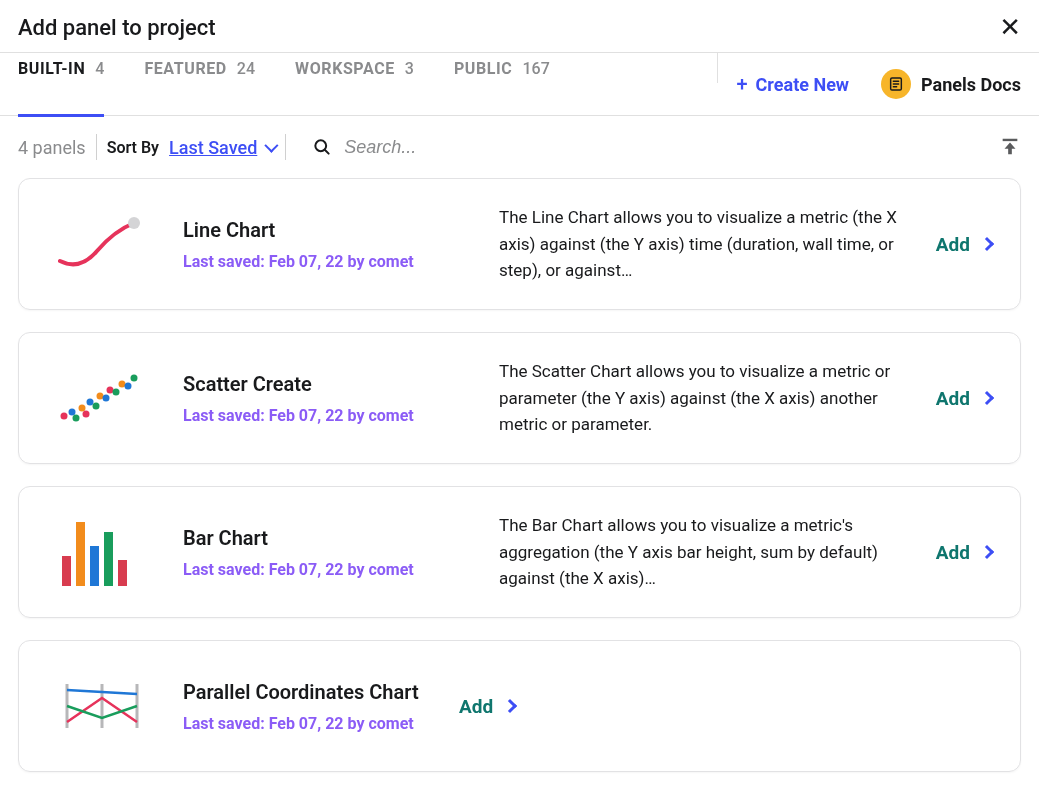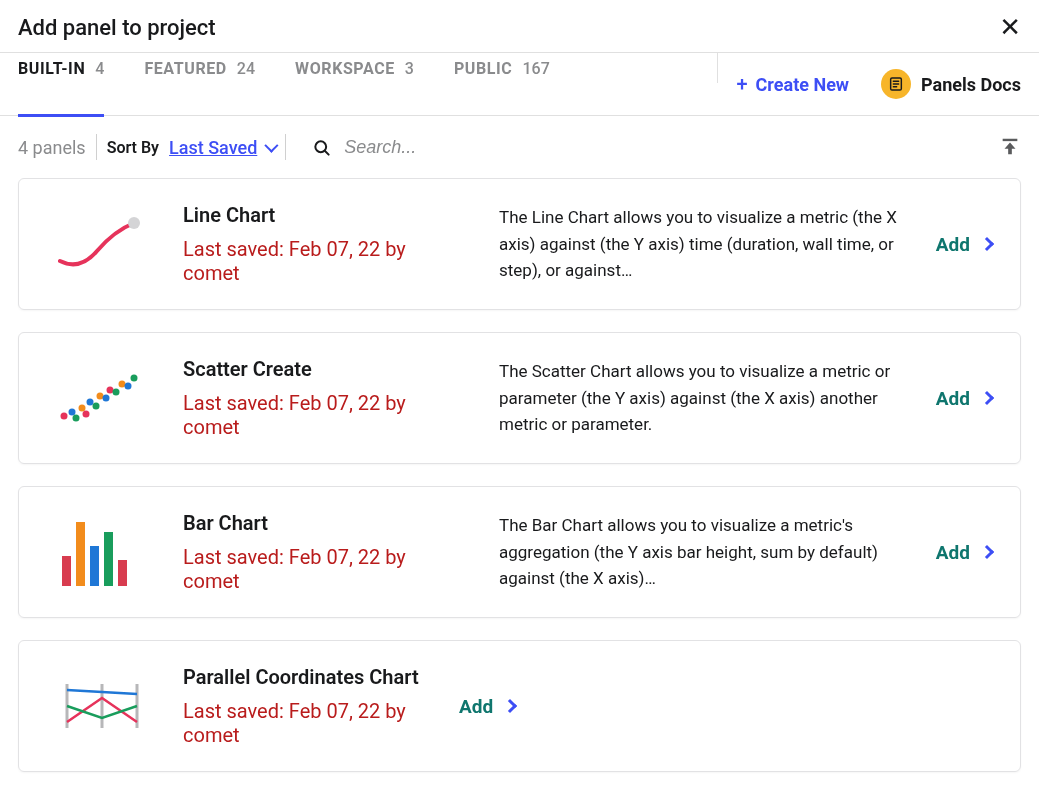--- a/index.html
+++ b/index.html
@@ -137,21 +137,21 @@
     }
     .chevron-down {
       display: inline-block;
       width: 10px; height: 10px;
       border-right: 2px solid #3d4ef5;
       border-bottom: 2px solid #3d4ef5;
       transform: rotate(45deg) translateY(-2px);
     }
     .search-wrap {
       display: flex;
-      align-items: flex-end;
+      align-items: center;
       gap: 12px;
       flex: 1;
       margin-left: 16px;
     }
     .search-icon {
       width: 20px; height: 20px;
       color: #191a1c;
     }
     .search-input {
       border: none;
@@ -169,21 +169,21 @@
     .upload-icon {
       width: 22px; height: 24px;
       color: #5a5b5d;
       cursor: pointer;
     }
     .panel-list {
       padding: 0 18px 20px;
     }
     .panel-card {
       border: 1px solid #e2e2e4;
-      border-radius: 6px;
+      border-radius: 12px;
       box-shadow: 0 1px 2px rgba(0,0,0,0.04);
       padding: 24px 28px;
       margin-bottom: 22px;
       display: flex;
       align-items: center;
       gap: 26px;
     }
     .panel-thumb {
       width: 110px;
       height: 82px;
@@ -196,22 +196,23 @@
       width: 250px;
       flex-shrink: 0;
     }
     .panel-name {
       font-size: 20px;
       font-weight: 600;
       color: #191a1c;
       margin-bottom: 10px;
     }
     .panel-saved {
-      font-size: 20px;
-      color: #b91c1c;
+      font-size: 16px;
+      color: #8b5cf6;
+      font-weight: bold;
     }
     .panel-desc {
       flex: 1;
       font-size: 17px;
       line-height: 1.55;
       color: #191a1c;
       padding-right: 10px;
       margin-left: 40px;
     }
     .panel-add {

